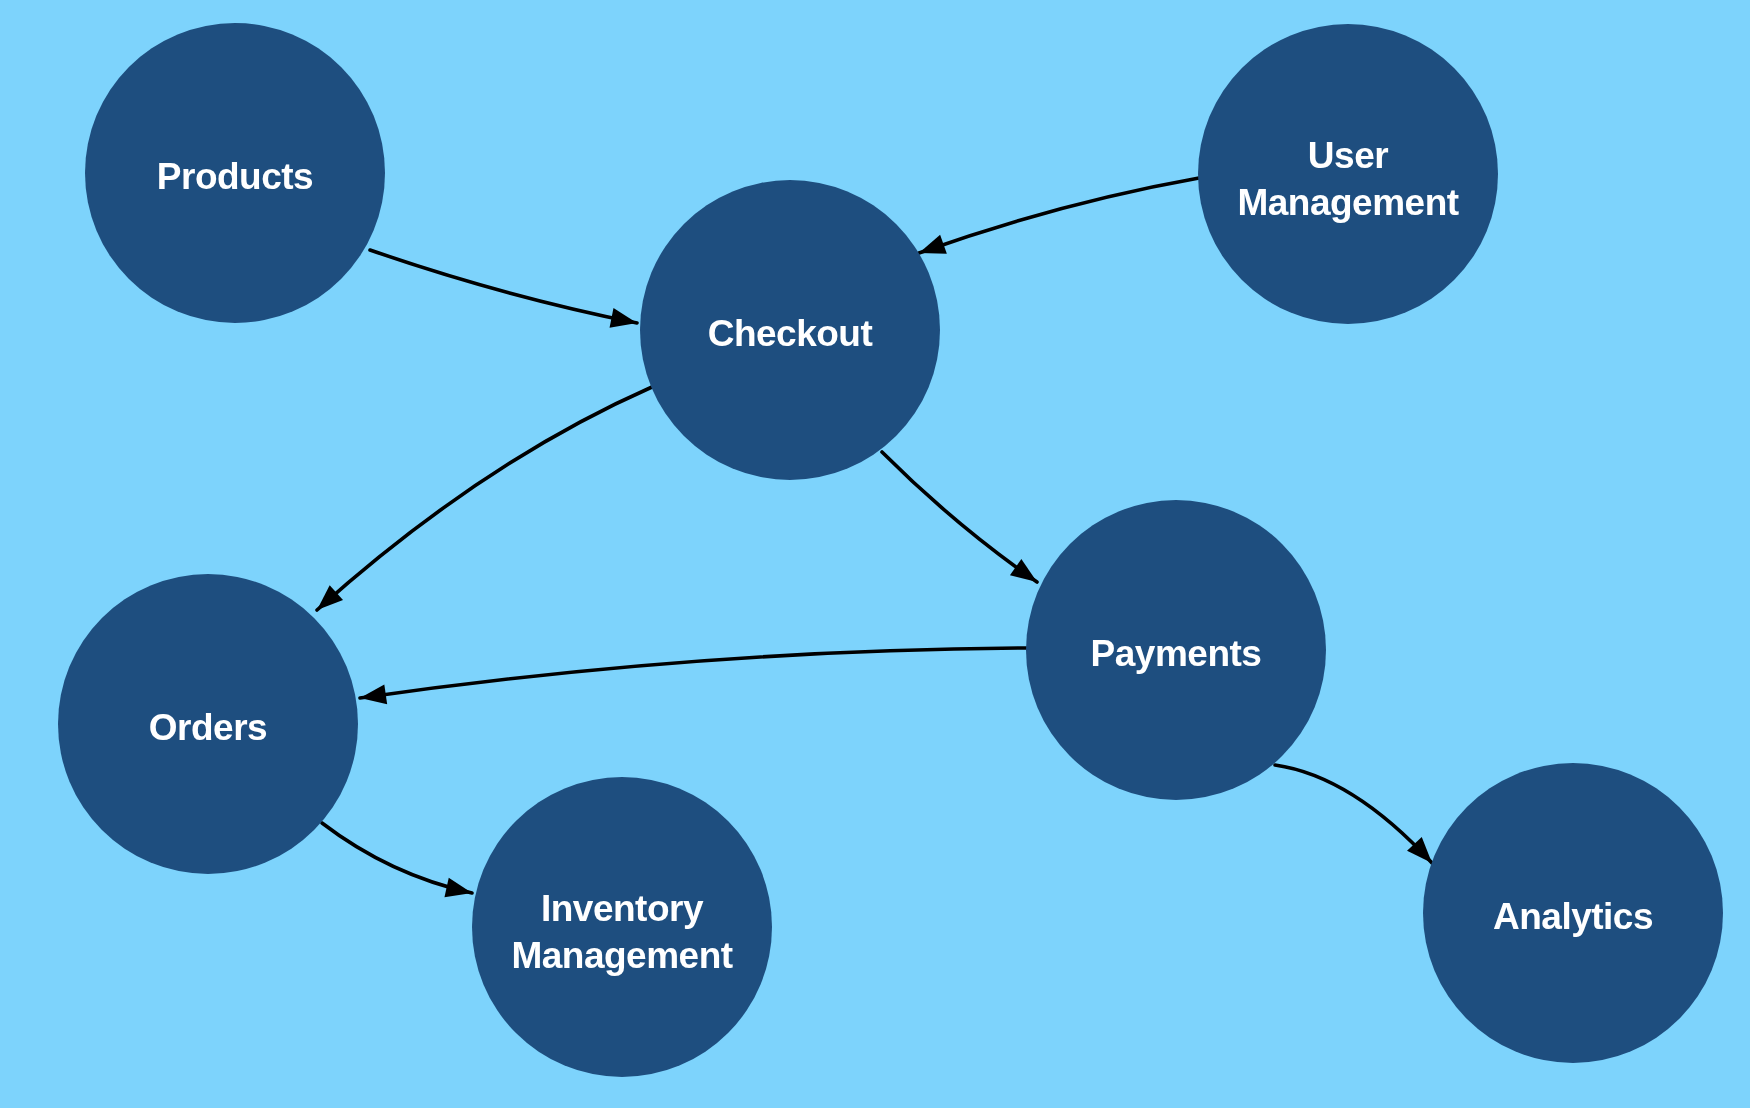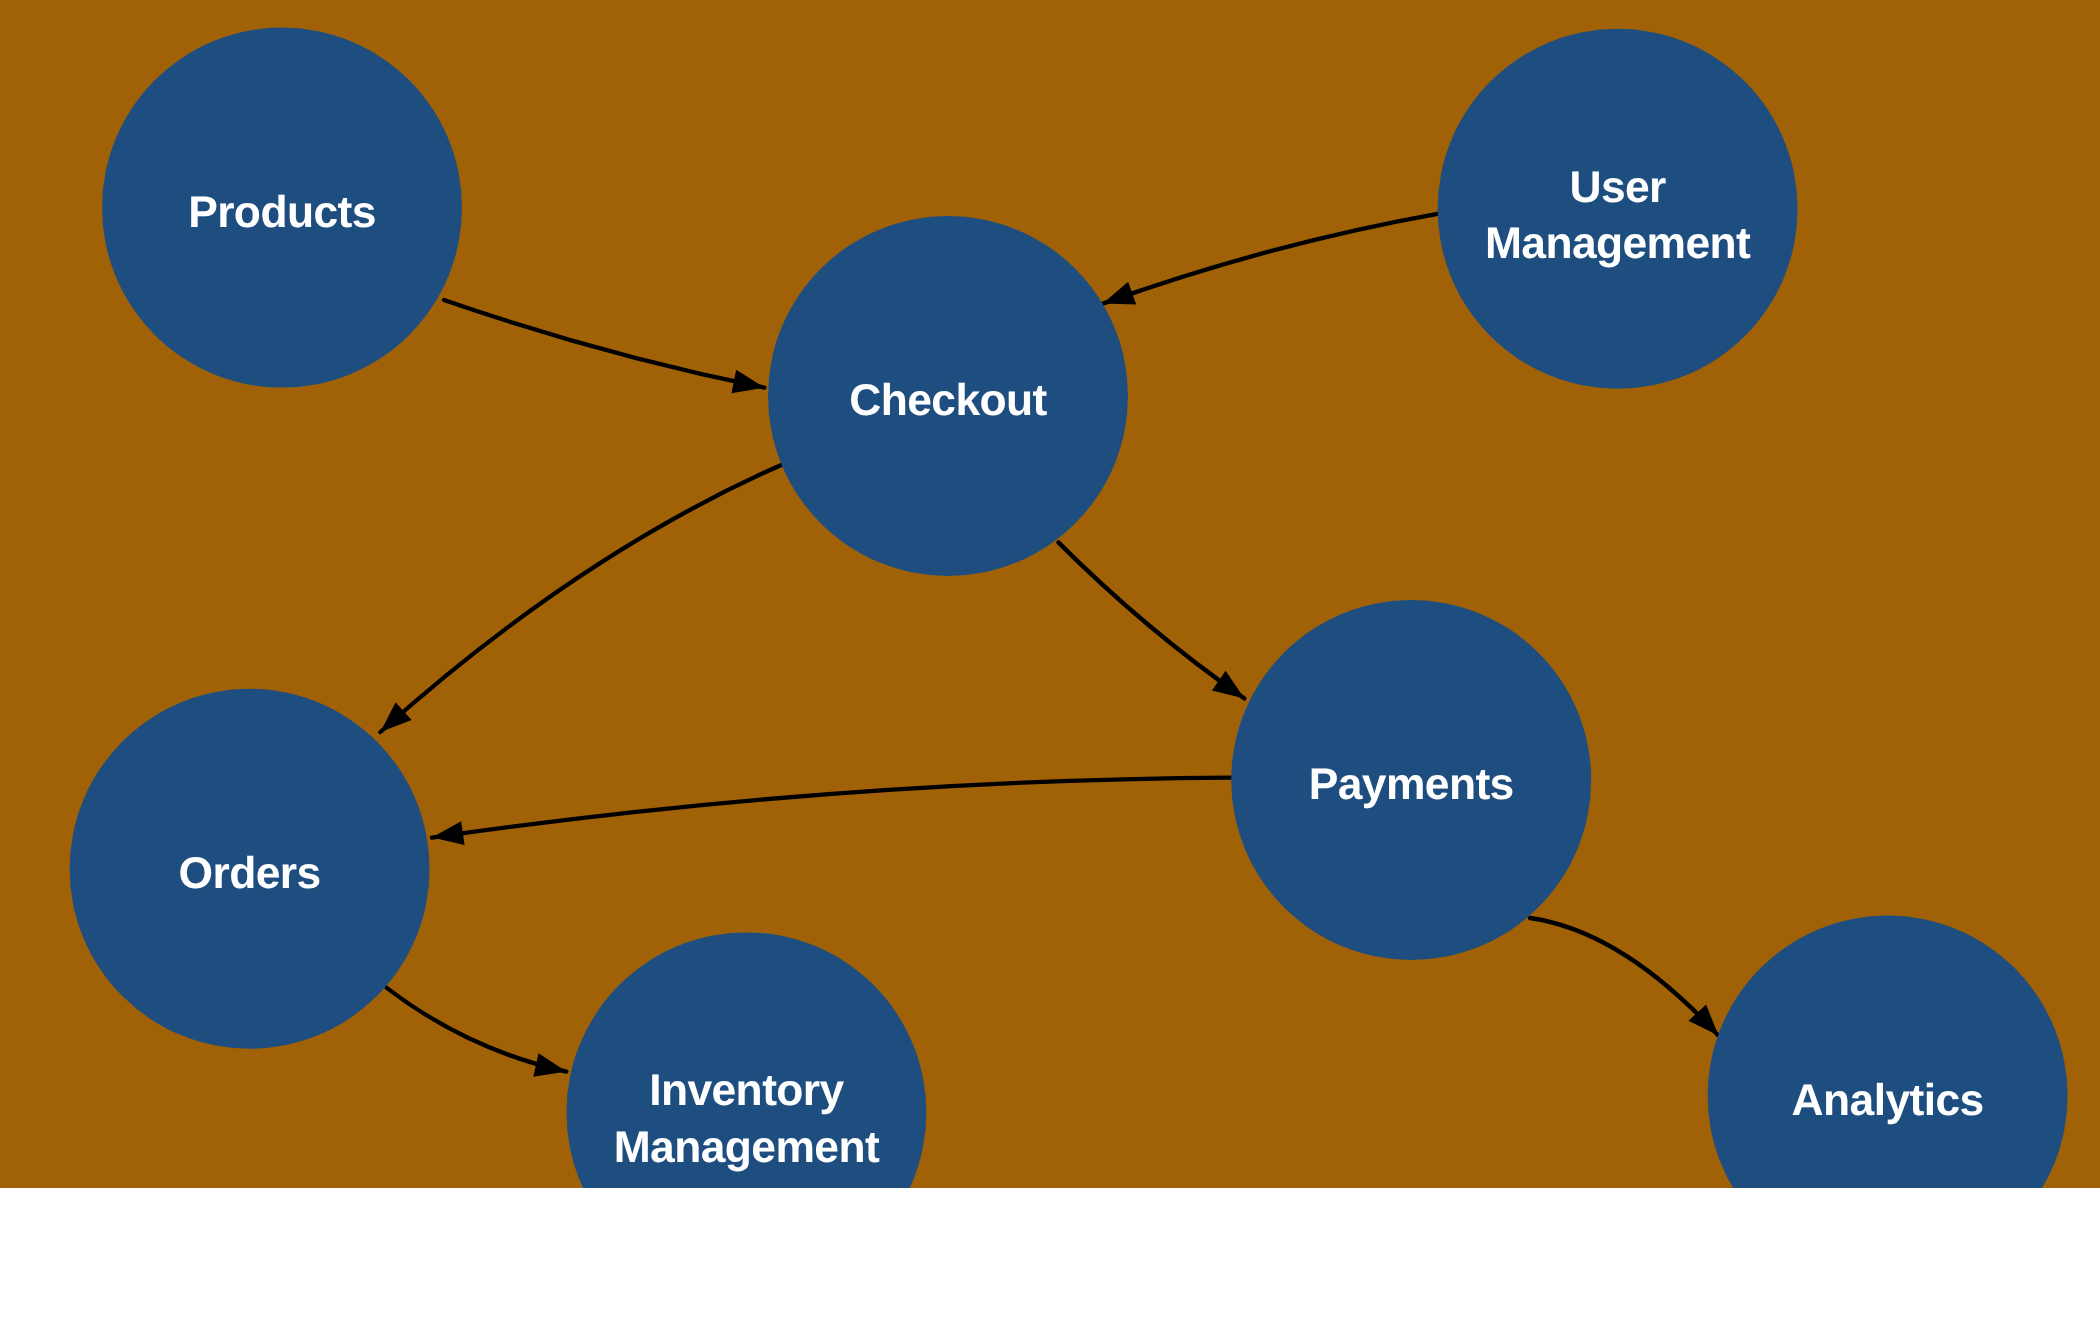--- a/index.html
+++ b/index.html
@@ -3,22 +3,22 @@
 <meta charset="utf-8">
 <style>
   html, body {
     margin: 0;
     padding: 0;
     background: #ffffff;
   }
   .canvas {
     position: relative;
     width: 1750px;
-    height: 990px;
-    background: #a16207;
+    height: 1108px;
+    background: #7dd3fc;
     overflow: hidden;
   }
   svg { display: block; }
   .node-label {
     font-family: "Liberation Sans", sans-serif;
     font-weight: bold;
     font-size: 37px;
     letter-spacing: -0.5px;
     fill: #ffffff;
     text-anchor: middle;

